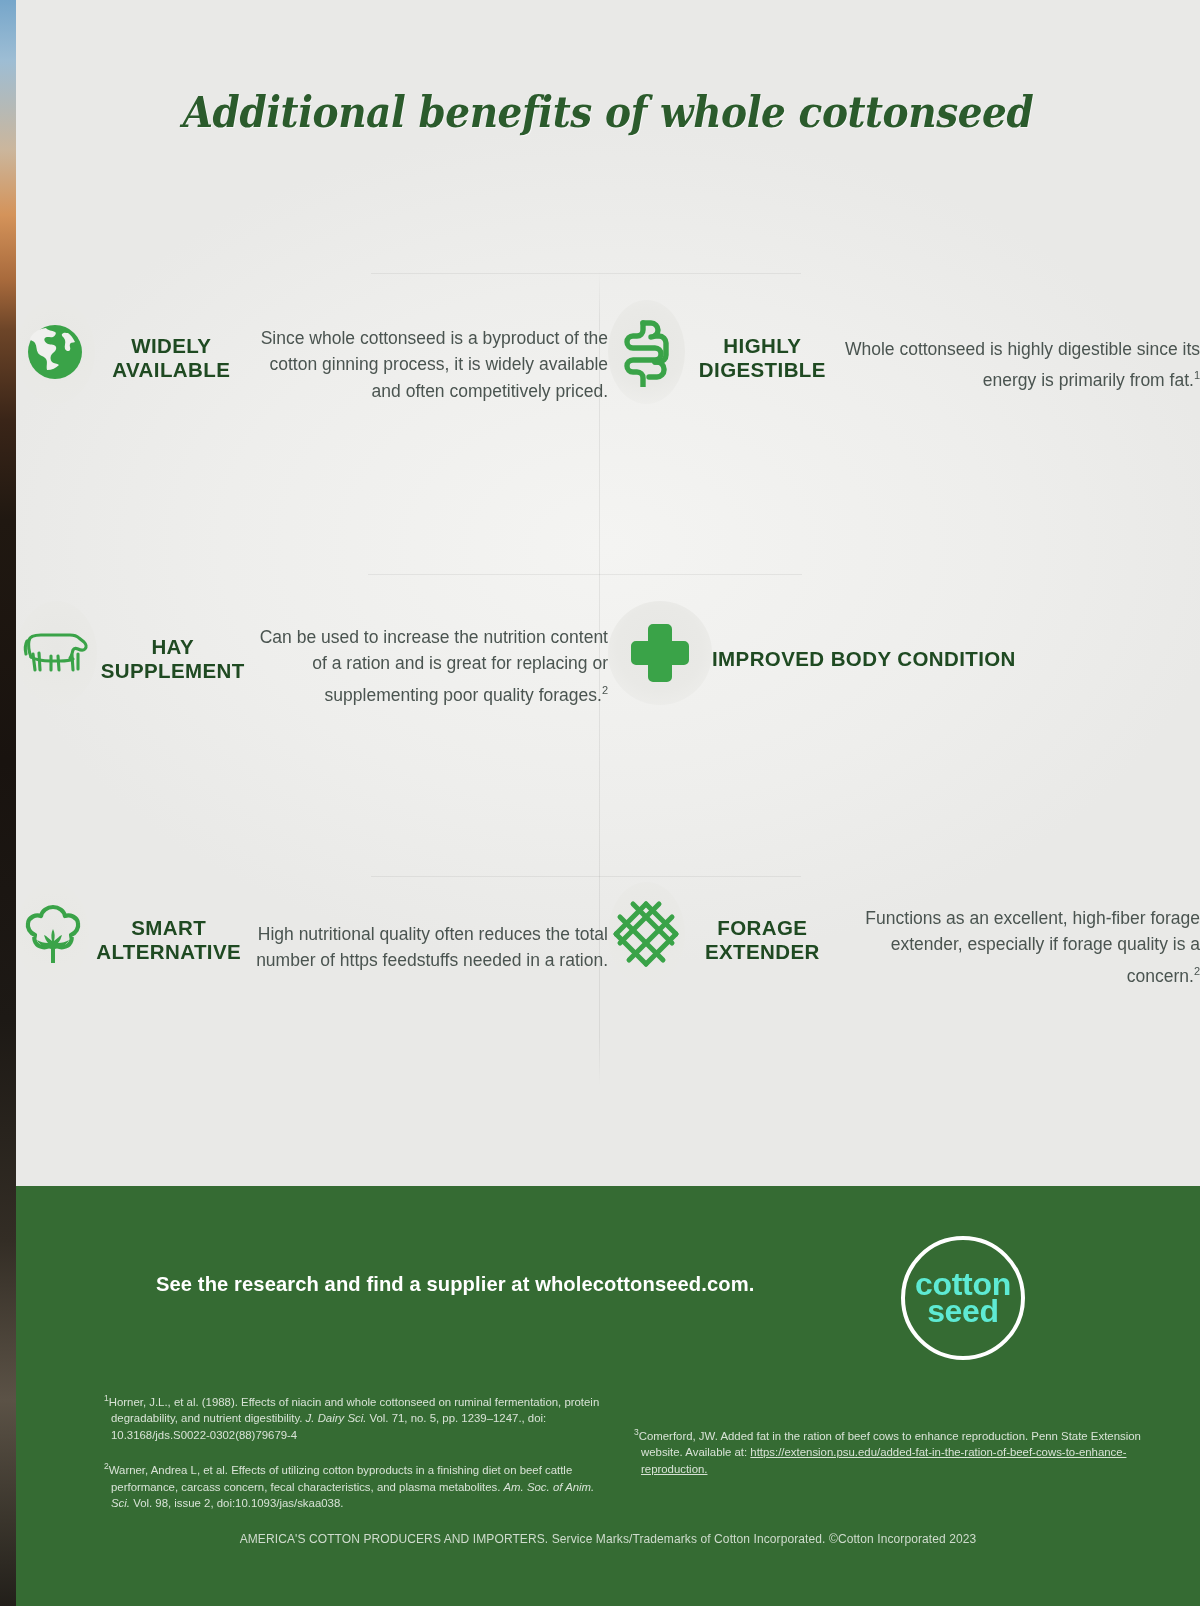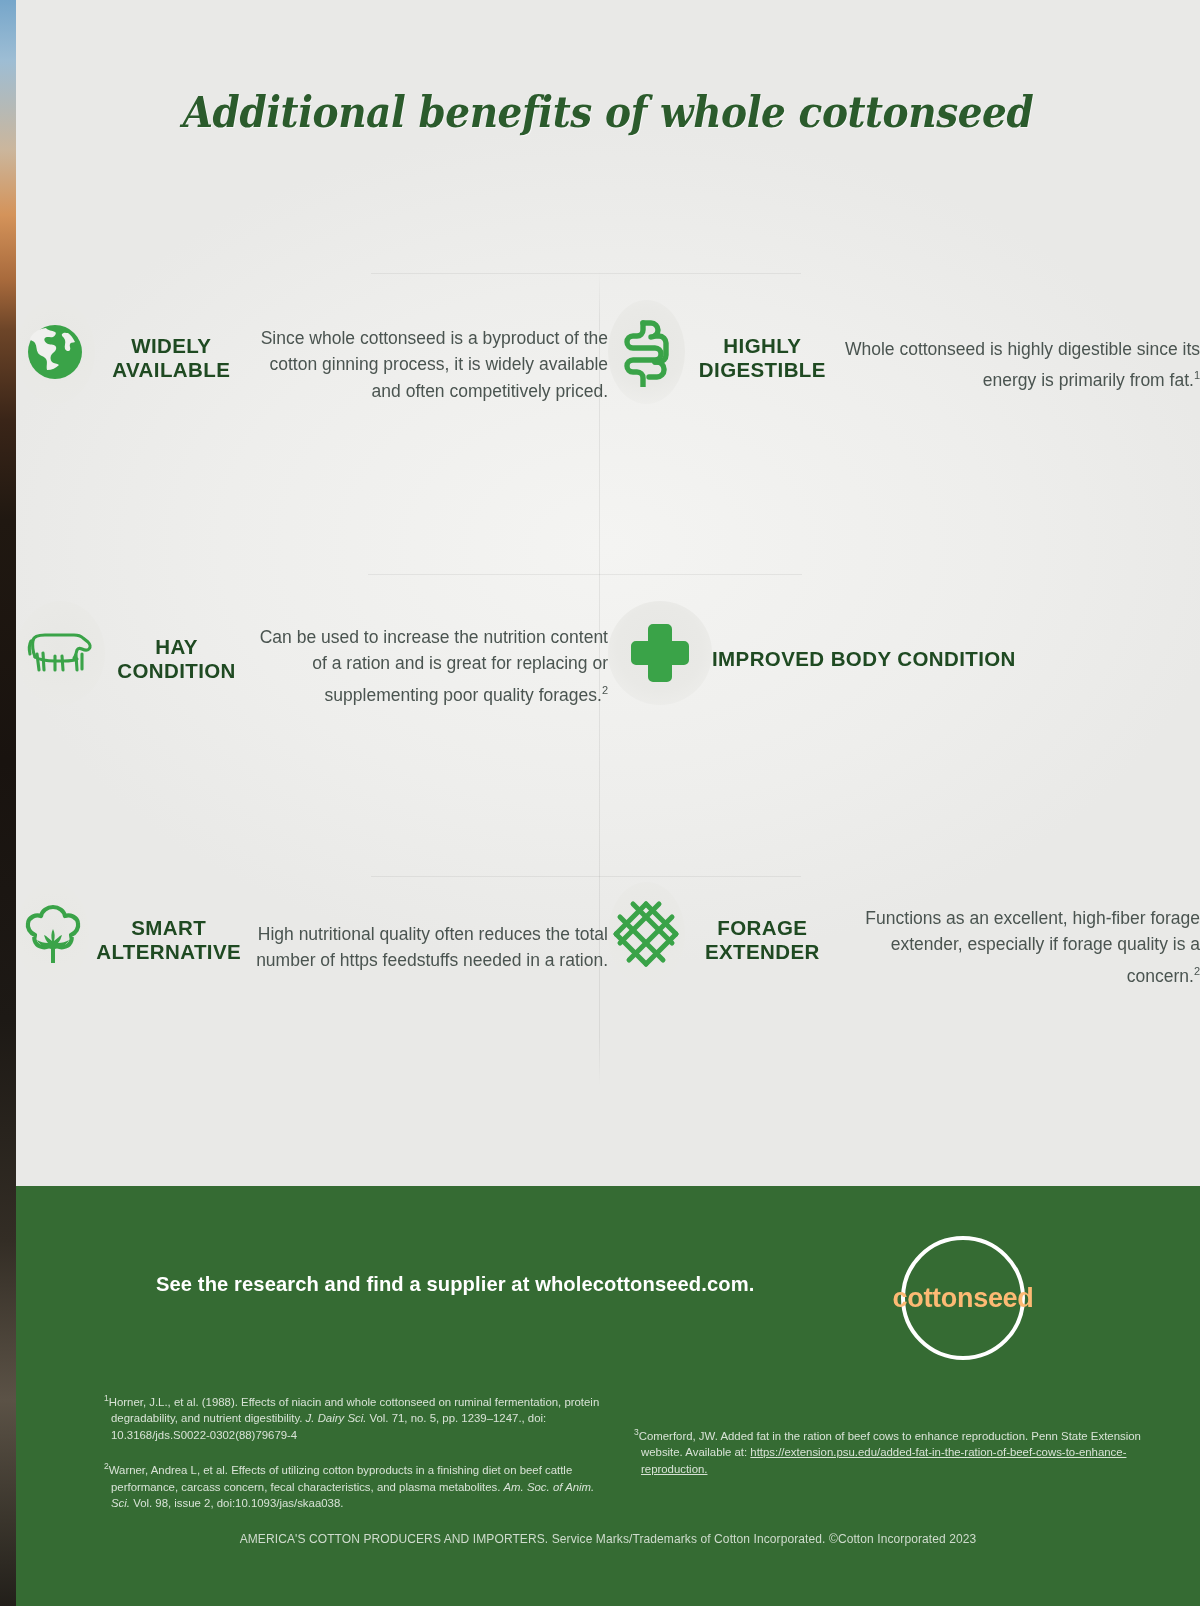--- a/index.html
+++ b/index.html
@@ -174,25 +174,26 @@
   .logo .oval {
     position: absolute;
     inset: 0;
     border: 4px solid #ffffff;
     border-radius: 50%;
   }
   .logo .logo-text {
     position: absolute;
     inset: 0;
     display: flex;
+    flex-direction: column;
     align-items: center;
     justify-content: center;
-    color: #fdba74;
+    color: #5eead4;
     font-weight: 700;
-    font-size: 27px;
+    font-size: 32px;
     line-height: 27px;
     letter-spacing: -0.3px;
   }
 
   .refs {
     position: absolute;
     top: 204px;
     left: 16px;
     width: 100%;
     display: flex;
@@ -284,21 +285,21 @@
                 <path d="M19 29 l1 17"></path>
                 <path d="M31 32 l0 14"></path>
                 <path d="M38 32 l1 14"></path>
                 <path d="M52 31 l1 15"></path>
                 <path d="M58 30 l0 15"></path>
                 <path d="M11 33 c5 3 12 4 20 4 h9 c5 0 9 0 13-2"></path>
                 <path d="M7 17 c-2 4-2 9-1 13"></path>
               </g>
             </svg>
           </div>
-          <div class="benefit-title">HAY CONDITION</div>
+          <div class="benefit-title">HAY SUPPLEMENT</div>
           <div class="benefit-body"><span>Can be used to increase the nutrition content of a ration and is great for replacing or supplementing poor quality forages.</span><sup>2</sup></div>
         </div>
 
         <div class="cell">
           <div class="icon-circle">
             <svg width="66" height="66" viewBox="0 0 66 66">
               <path fill="#3aa348" d="M26 4 h14 a5 5 0 0 1 5 5 v12 h12 a5 5 0 0 1 5 5 v14 a5 5 0 0 1-5 5 h-12 v12 a5 5 0 0 1-5 5 h-14 a5 5 0 0 1-5-5 v-12 h-12 a5 5 0 0 1-5-5 v-14 a5 5 0 0 1 5-5 h12 v-12 a5 5 0 0 1 5-5 z"></path>
             </svg>
           </div>
           <div class="benefit-title">IMPROVED BODY CONDITION</div>

